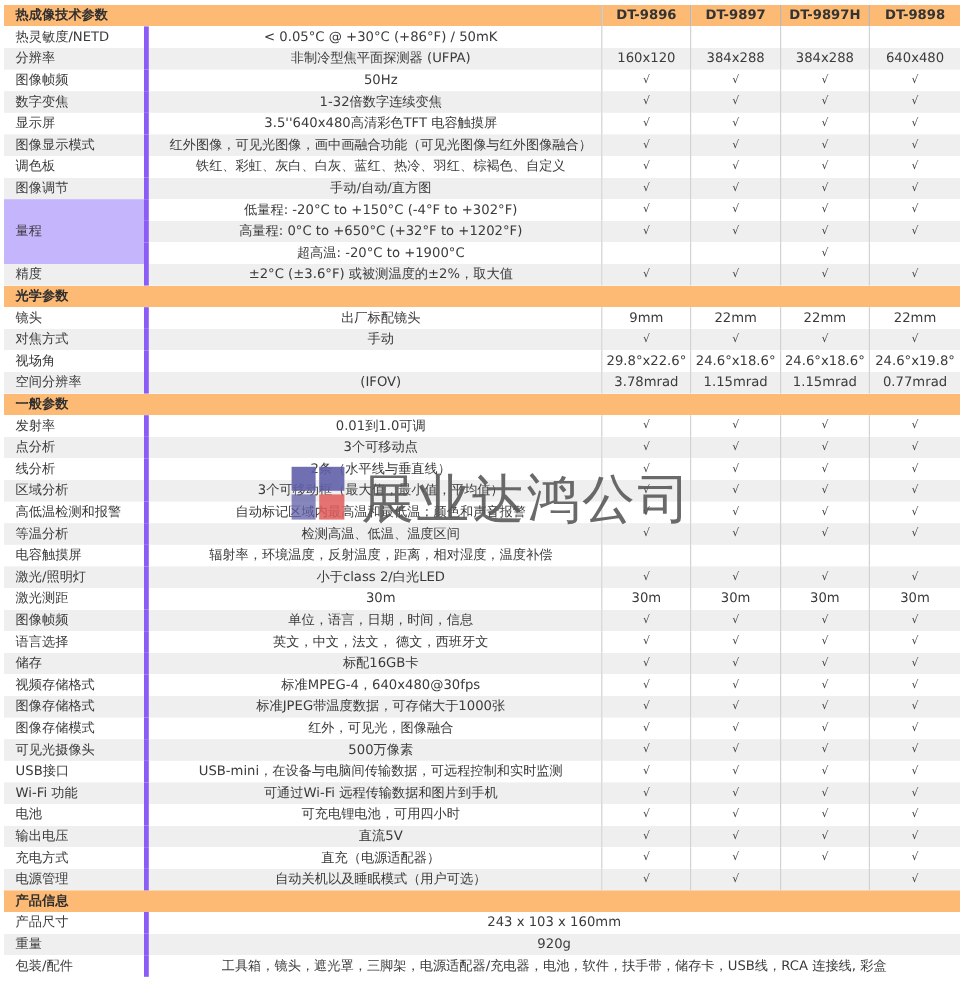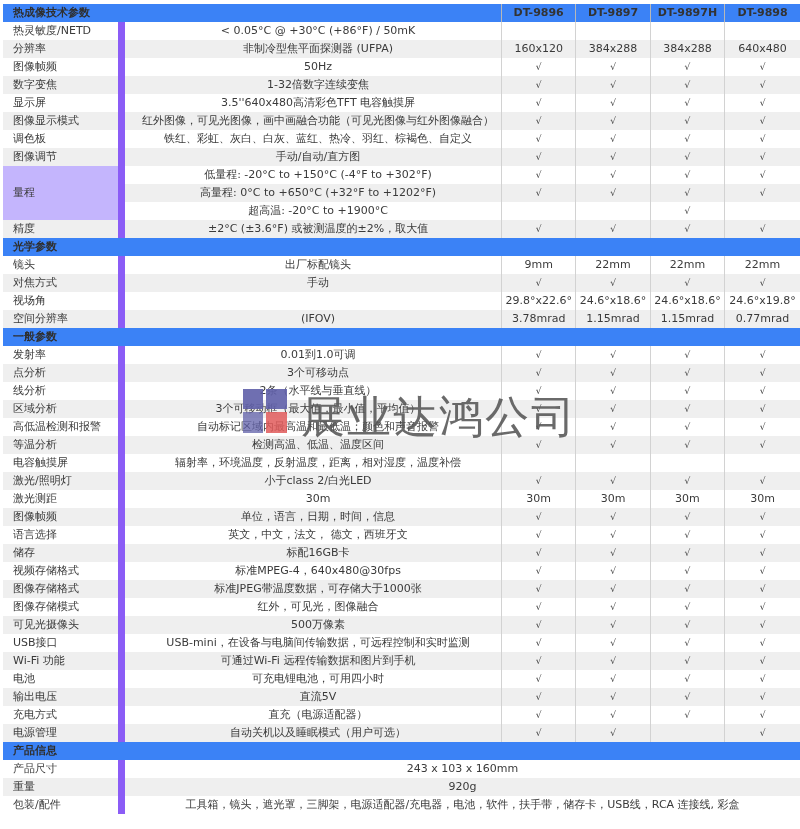--- a/index.html
+++ b/index.html
@@ -5,25 +5,25 @@
   html, body { margin: 0; padding: 0; background: #ffffff; }
   body { width: 800px; height: 829px; overflow: hidden; position: relative;
          font-family: "DejaVu Sans", "Liberation Sans", sans-serif; color: #3a3a3a; }
   .sheet { position: absolute; left: 3px; top: 4px; width: 797px; }
   table { border-collapse: collapse; width: 797px; table-layout: fixed; }
   col.c0 { width: 118px; }
   col.c1 { width: 378px; }
   col.cm { width: 74px; }
   col.cm4 { width: 75px; }
   td, th { height: 18px; padding: 0; font-size: 11px; line-height: 18px; white-space: nowrap; overflow: hidden; font-weight: normal; }
-  tr.section td { background: #3b82f6; color: #2f2f2f; font-weight: bold; height: 18px; padding-left: 10px; font-size: 11px; margin-top: 26px; }
+  tr.section td { background: #fdba74; color: #2f2f2f; font-weight: bold; height: 18px; padding-left: 10px; font-size: 11px; margin-top: 26px; }
   tr.section td.model { text-align: center; padding-left: 0; font-weight: bold; color: #333; border-left: 1px solid #b8b8b8; }
   tr.row td { border-bottom: 0; }
   tr.row.alt td { background: #efefef; }
-  tr.row td.label { padding-left: 10px; border-right: 7px solid #8b5cf6; }
+  tr.row td.label { padding-left: 10px; border-right: 4px solid #8b5cf6; }
   tr.row td.desc { padding-left: 10px; text-align: center; }
   tr.row td.val { text-align: center; border-left: 1px solid #d2d2d2; }
   tr.row td.check { font-size: 9px; color: #444; }
   tr.row td.full { text-align: center; }
   .watermark { position: absolute; left: 243px; top: 389px; width: 292px; height: 60px; pointer-events: none; }
   .wm-sq { position: absolute; }
   .wm-text { position: absolute; left: 58px; top: 2px; font-size: 44px; line-height: 52px; color: rgba(85,85,85,0.88); letter-spacing: 2px; white-space: nowrap; }
 </style>
 </head>
 <body>

